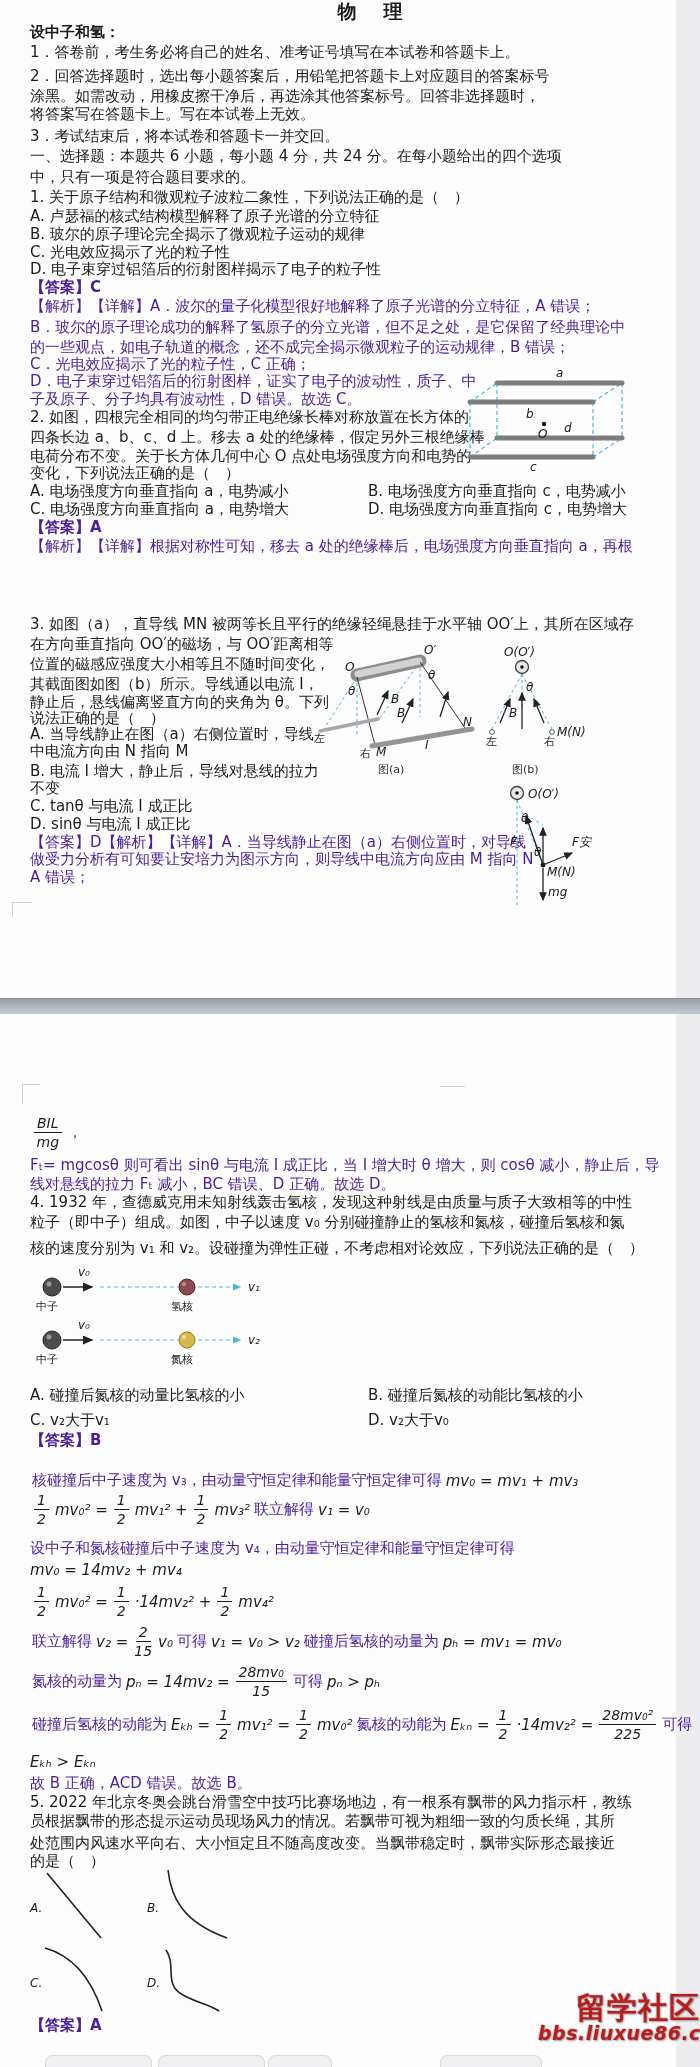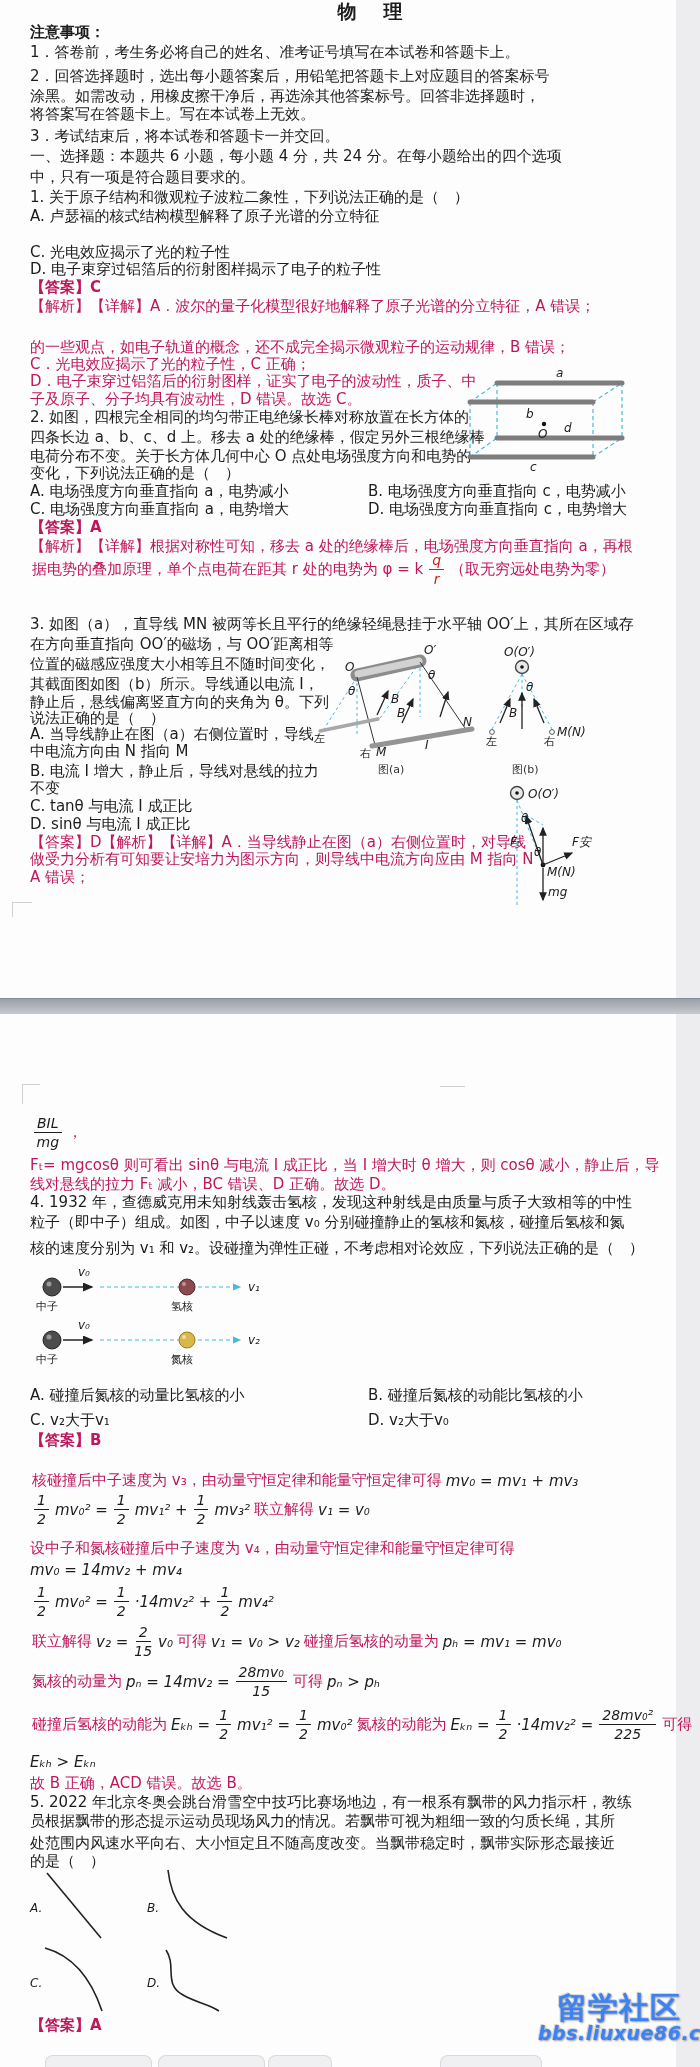--- a/index.html
+++ b/index.html
@@ -1,33 +1,33 @@
 <!DOCTYPE html>
 <html><head>
 <meta charset="utf-8">
 <style>
   html,body{margin:0;padding:0;background:#fff;}
   .canvas{position:relative;width:700px;height:2067px;background:#fdfdfd;overflow:hidden;
           font-family:"DejaVu Sans","Liberation Sans",sans-serif;}
   .ln{position:absolute;white-space:nowrap;font-size:15px;line-height:18px;color:#1c1c1c;}
-  .r{color:#be185d;}
+  .r{color:#4c1d95;}
   .bold{font-weight:bold;}
   .title{width:700px;text-align:center;font-size:19px;font-weight:bold;letter-spacing:4px;padding-left:22px;}
   .eqrow{position:absolute;display:flex;align-items:center;white-space:nowrap;font-size:15px;color:#1c1c1c;}
   .eqrow span{margin:0 2px;}
   .m{font-style:italic;color:#1c1c1c;}
   .frac{display:inline-flex;flex-direction:column;align-items:center;line-height:1.15;margin:0 3px;font-style:italic;font-size:14px;color:#1c1c1c;}
   .frac .fn{padding:0 3px 1px;border-bottom:1px solid #1c1c1c;}
   .frac .fd{padding-top:1px;}
   .rightstrip{position:absolute;left:676px;top:0;width:24px;height:2067px;background:#ededf0;}
   .divider{position:absolute;left:0;top:998px;width:700px;height:15px;
            background:linear-gradient(#9aa0a8,#c6cad0);border-top:1px solid #878d96;}
   .mark{position:absolute;background:#cfcfd4;}
-  .wm{position:absolute;left:538px;top:1992px;width:162px;text-align:center;z-index:5;
-      color:#3b82f6;font-weight:bold;
+  .wm{position:absolute;left:538px;top:1992px;width:162px;text-align:right;z-index:5;
+      color:#b91c1c;font-weight:bold;
       text-shadow:1px 1px 2px #9a9a9a,-1px -1px 0 #d8d8d8,0 0 1px #bbb;}
   .wm .w1{font-size:30px;letter-spacing:1px;line-height:32px;}
   .wm .w2{font-size:19px;line-height:18px;letter-spacing:0.5px;font-style:italic;}
   .card{position:absolute;top:2055px;height:14px;background:#f0f0f3;border:1px solid #d9d9de;border-bottom:none;border-radius:8px 8px 0 0;}
   svg{position:absolute;overflow:visible;}
   svg text{font-family:"DejaVu Sans","Liberation Sans",sans-serif;font-style:italic;font-size:12px;fill:#1c1c1c;}
   svg text.cjk{font-style:normal;font-size:11px;}
   svg text.cap{font-style:normal;font-size:11px;fill:#333;}
 </style>
 </head>
@@ -41,58 +41,52 @@
       <marker id="ab" markerWidth="8" markerHeight="8" refX="6" refY="3" orient="auto">
           <path d="M0,0 L7,3 L0,6 Z" fill="#222"></path>
         </marker>
       <marker id="ac" markerWidth="8" markerHeight="8" refX="6" refY="3" orient="auto">
           <path d="M0,0 L7,3 L0,6 Z" fill="#48b9dd"></path>
         </marker>
     </defs>
   </svg>
 
   <div class="ln title" style="top:2px;left:0">物　理</div>
-  <div class="ln bold" style="top:23px;left:30px">注意事项：</div>
+  <div class="ln bold" style="top:23px;left:30px">设中子和氢：</div>
   <div class="ln" style="top:43px;left:30px">1．答卷前，考生务必将自己的姓名、准考证号填写在本试卷和答题卡上。</div>
   <div class="ln" style="top:67px;left:30px">2．回答选择题时，选出每小题答案后，用铅笔把答题卡上对应题目的答案标号</div>
   <div class="ln" style="top:87px;left:30px">涂黑。如需改动，用橡皮擦干净后，再选涂其他答案标号。回答非选择题时，</div>
   <div class="ln" style="top:105px;left:30px">将答案写在答题卡上。写在本试卷上无效。</div>
   <div class="ln" style="top:127px;left:30px">3．考试结束后，将本试卷和答题卡一并交回。</div>
   <div class="ln" style="top:147px;left:30px">一、选择题：本题共 6 小题，每小题 4 分，共 24 分。在每小题给出的四个选项</div>
   <div class="ln" style="top:168px;left:30px">中，只有一项是符合题目要求的。</div>
 
   <div class="ln" style="top:188px;left:30px">1. 关于原子结构和微观粒子波粒二象性，下列说法正确的是（　）</div>
   <div class="ln" style="top:207px;left:30px">A. 卢瑟福的核式结构模型解释了原子光谱的分立特征</div>
+  <div class="ln" style="top:225px;left:30px">B. 玻尔的原子理论完全揭示了微观粒子运动的规律</div>
   <div class="ln" style="top:243px;left:30px">C. 光电效应揭示了光的粒子性</div>
   <div class="ln" style="top:260px;left:30px">D. 电子束穿过铝箔后的衍射图样揭示了电子的粒子性</div>
   <div class="ln r bold" style="top:278px;left:30px">【答案】C</div>
   <div class="ln r" style="top:297px;left:30px">【解析】【详解】A．波尔的量子化模型很好地解释了原子光谱的分立特征，A 错误；</div>
+  <div class="ln r" style="top:318px;left:30px">B．玻尔的原子理论成功的解释了氢原子的分立光谱，但不足之处，是它保留了经典理论中</div>
   <div class="ln r" style="top:338px;left:30px">的一些观点，如电子轨道的概念，还不成完全揭示微观粒子的运动规律，B 错误；</div>
   <div class="ln r" style="top:355px;left:30px">C．光电效应揭示了光的粒子性，C 正确；</div>
   <div class="ln r" style="top:372px;left:30px">D．电子束穿过铝箔后的衍射图样，证实了电子的波动性，质子、中</div>
   <div class="ln r" style="top:390px;left:30px">子及原子、分子均具有波动性，D 错误。故选 C。</div>
 
   <div class="ln" style="top:408px;left:30px">2. 如图，四根完全相同的均匀带正电绝缘长棒对称放置在长方体的</div>
   <div class="ln" style="top:428px;left:30px">四条长边 a、b、c、d 上。移去 a 处的绝缘棒，假定另外三根绝缘棒</div>
   <div class="ln" style="top:447px;left:30px">电荷分布不变。关于长方体几何中心 O 点处电场强度方向和电势的</div>
   <div class="ln" style="top:464px;left:30px">变化，下列说法正确的是（　）</div>
   <div class="ln" style="top:482px;left:30px">A. 电场强度方向垂直指向 a，电势减小</div>
   <div class="ln" style="top:482px;left:368px">B. 电场强度方向垂直指向 c，电势减小</div>
   <div class="ln" style="top:500px;left:30px">C. 电场强度方向垂直指向 a，电势增大</div>
   <div class="ln" style="top:500px;left:368px">D. 电场强度方向垂直指向 c，电势增大</div>
   <div class="ln r bold" style="top:518px;left:30px">【答案】A</div>
   <div class="ln r" style="top:537px;left:30px">【解析】【详解】根据对称性可知，移去 a 处的绝缘棒后，电场强度方向垂直指向 a，再根</div>
-  <div class="eqrow r" style="top:552px;left:30px">
-    <span class="r">据电势的叠加原理，单个点电荷在距其 r 处的电势为 φ = k</span>
-    <span class="frac" style="color:#c32222">
-        <span class="fn" style="border-color:#c32222">q</span>
-        <span class="fd">r</span>
-      </span>
-    <span class="r">（取无穷远处电势为零）</span>
-  </div>
 
   <div class="ln" style="top:615px;left:30px">3. 如图（a），直导线 MN 被两等长且平行的绝缘轻绳悬挂于水平轴 OO′上，其所在区域存</div>
   <div class="ln" style="top:635px;left:30px">在方向垂直指向 OO′的磁场，与 OO′距离相等</div>
   <div class="ln" style="top:655px;left:30px">位置的磁感应强度大小相等且不随时间变化，</div>
   <div class="ln" style="top:675px;left:30px">其截面图如图（b）所示。导线通以电流 I，</div>
   <div class="ln" style="top:693px;left:30px">静止后，悬线偏离竖直方向的夹角为 θ。下列</div>
   <div class="ln" style="top:709px;left:30px">说法正确的是（　）</div>
   <div class="ln" style="top:725px;left:30px">A. 当导线静止在图（a）右侧位置时，导线</div>
   <div class="ln" style="top:742px;left:30px">中电流方向由 N 指向 M</div>
   <div class="ln" style="top:762px;left:30px">B. 电流 I 增大，静止后，导线对悬线的拉力</div>

